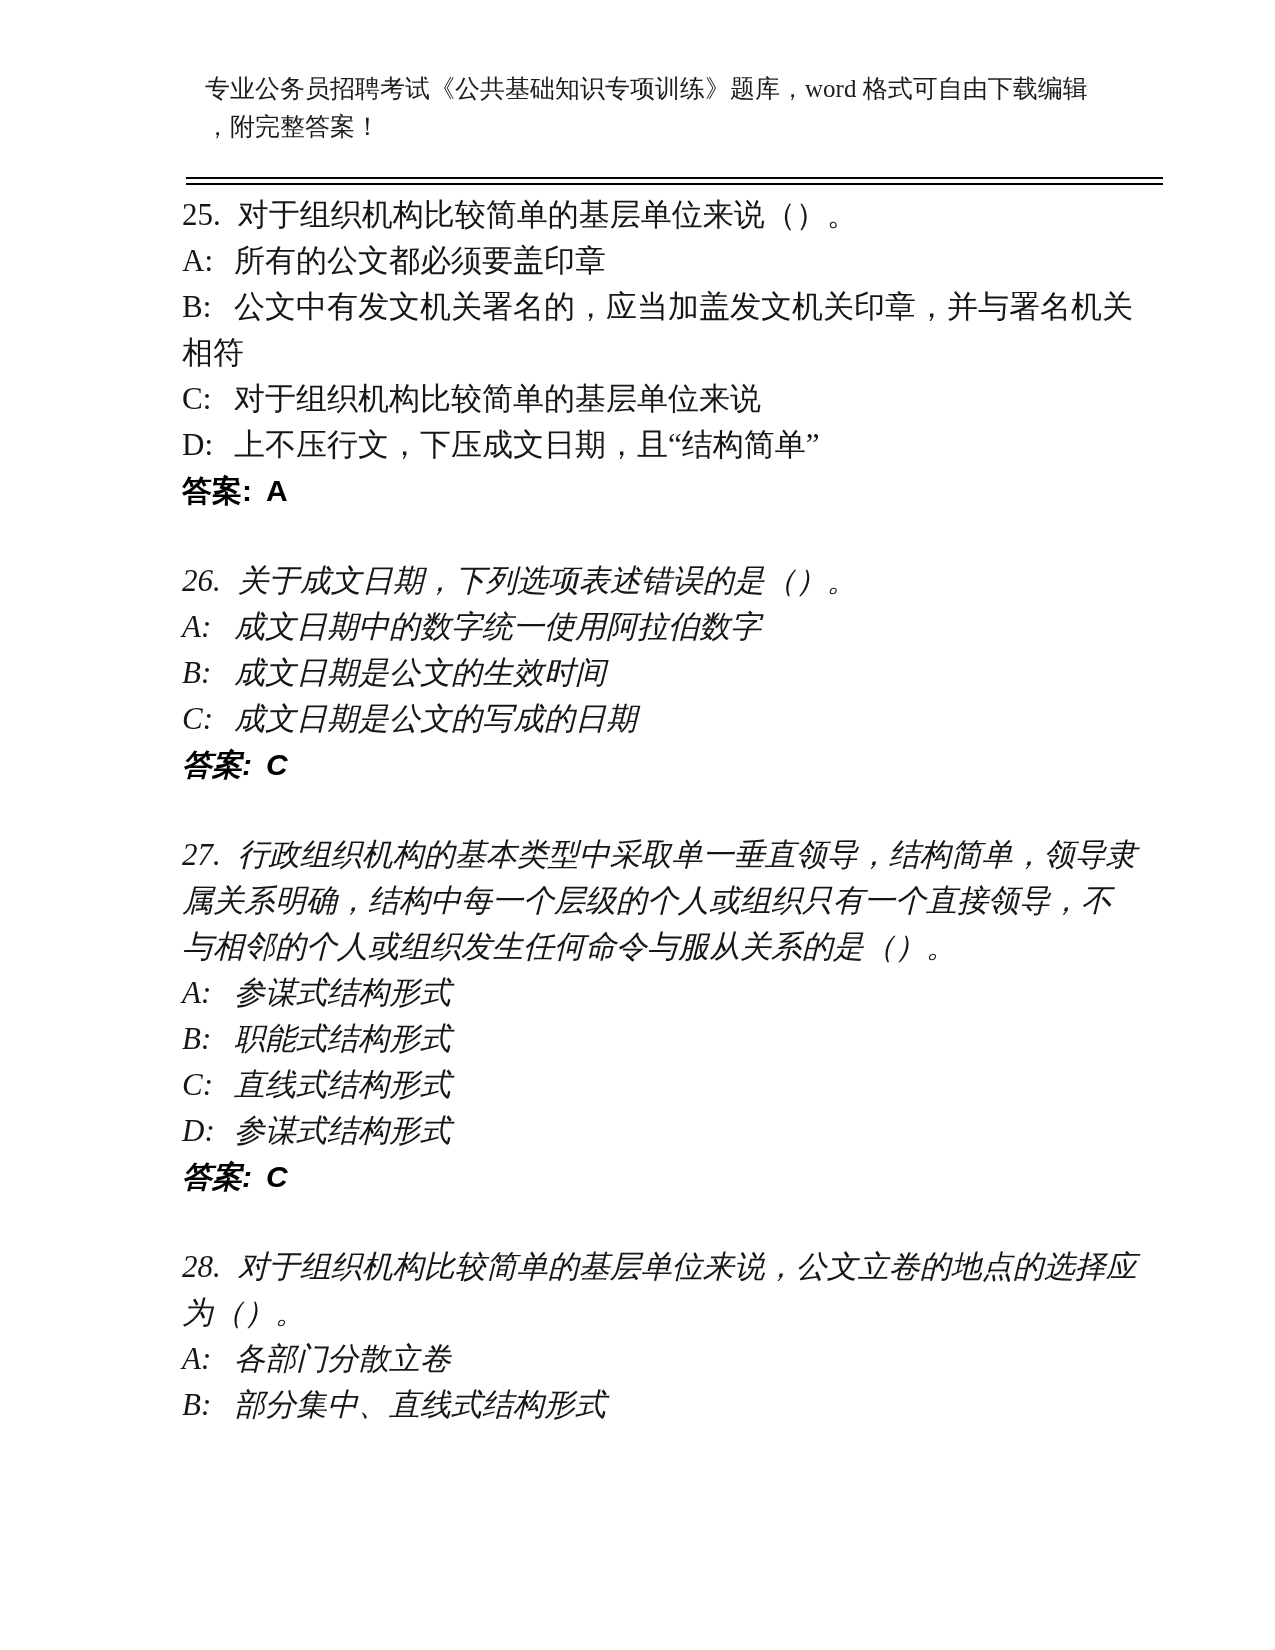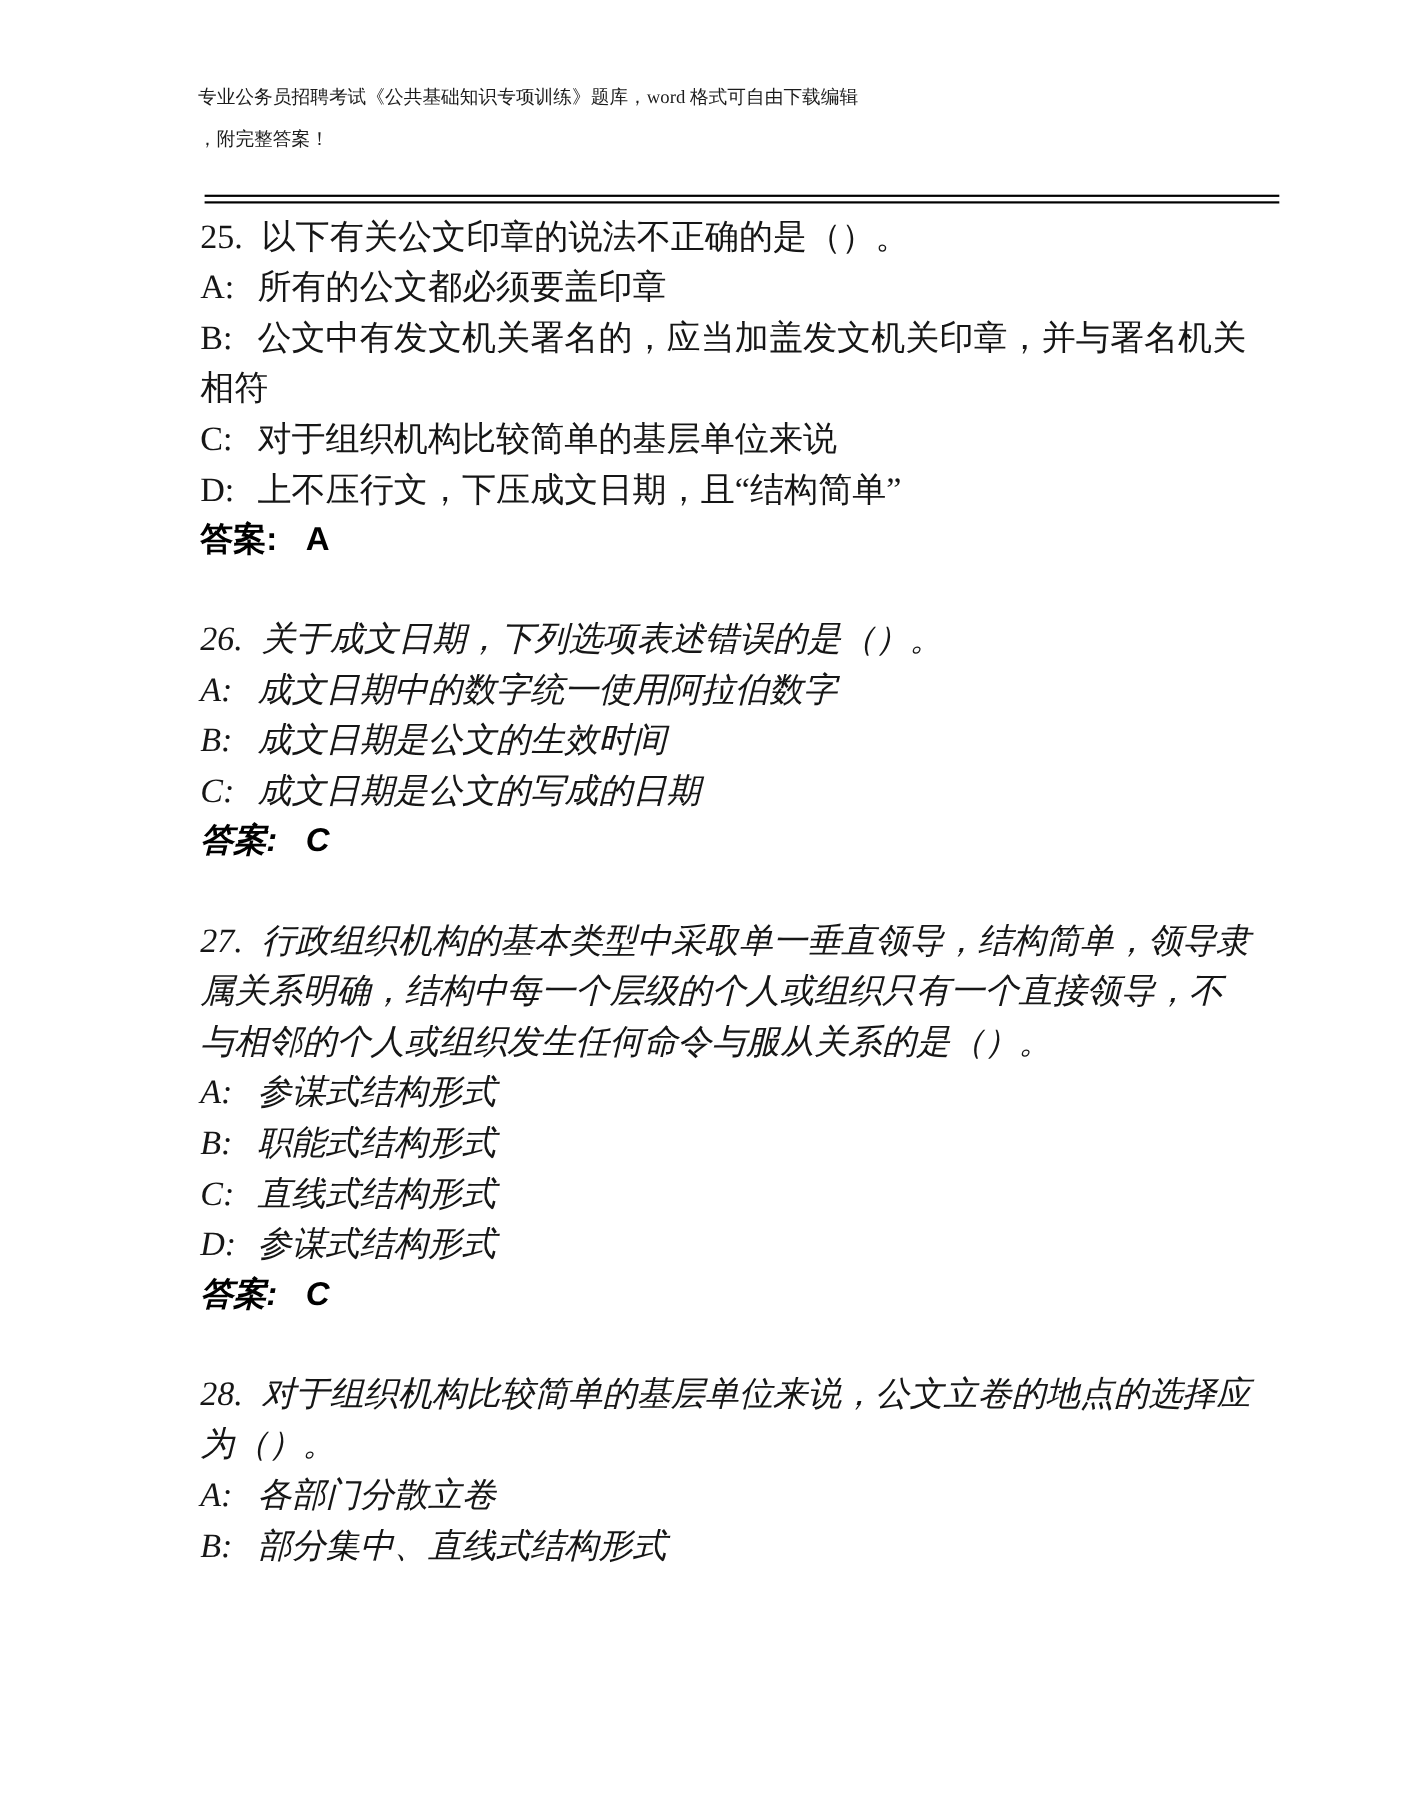--- a/index.html
+++ b/index.html
@@ -6,23 +6,23 @@
   body {
     width: 1275px; height: 1650px;
     background: #ffffff;
     position: relative;
     overflow: hidden;
     font-family: "Liberation Serif", "DejaVu Serif", serif;
     color: #000000;
   }
   .page-header {
     position: absolute;
-    left: 180px; top: 70px;
+    left: 205px; top: 70px;
     width: 960px;
-    font-size: 17px;
+    font-size: 25px;
     line-height: 38px;
     color: #1c1c1c;
   }
   .page-header .hline { white-space: nowrap; }
   .header-divider {
     position: absolute;
     left: 186px; top: 177px;
     width: 977px; height: 4px;
     border-top: 2px solid #000;
     border-bottom: 2px solid #000;
@@ -40,38 +40,38 @@
   }
   .q-block + .q-block { margin-top: 44px; font-style: italic; }
   .q-num { margin-right: 17px; }
   .opt-label { display: inline-block; min-width: 52px; }
   .answer-line {
     font-family: "Liberation Sans", "DejaVu Sans", sans-serif;
     font-weight: 700;
     font-size: 30px;
     color: #000;
   }
-  .ans-prefix { margin-right: 26px; }
+  .ans-prefix { margin-right: 14px; }
 </style>
 </head>
 <body>
 
 <div>
 
   <div class="page-header">
     <div class="hline">专业公务员招聘考试《公共基础知识专项训练》题库，word 格式可自由下载编辑</div>
     <div class="hline">，附完整答案！</div>
   </div>
 
   <div class="header-divider"></div>
 
   <div class="content">
 
     <div class="q-block">
-      <div class="line"><span class="q-num">25.</span><span>以下有关公文印章的说法不正确的是（）。</span></div>
+      <div class="line"><span class="q-num">25.</span><span>对于组织机构比较简单的基层单位来说（）。</span></div>
       <div class="line"><span class="opt-label">A:</span><span>所有的公文都必须要盖印章</span></div>
       <div class="line"><span class="opt-label">B:</span><span>公文中有发文机关署名的，应当加盖发文机关印章，并与署名机关</span></div>
       <div class="line">相符</div>
       <div class="line"><span class="opt-label">C:</span><span>对于组织机构比较简单的基层单位来说</span></div>
       <div class="line"><span class="opt-label">D:</span><span>上不压行文，下压成文日期，且“结构简单”</span></div>
       <div class="line answer-line"><span class="ans-prefix">答案:</span><span>A</span></div>
     </div>
 
     <div class="q-block">
       <div class="line"><span class="q-num">26.</span><span>关于成文日期，下列选项表述错误的是（）。</span></div>

